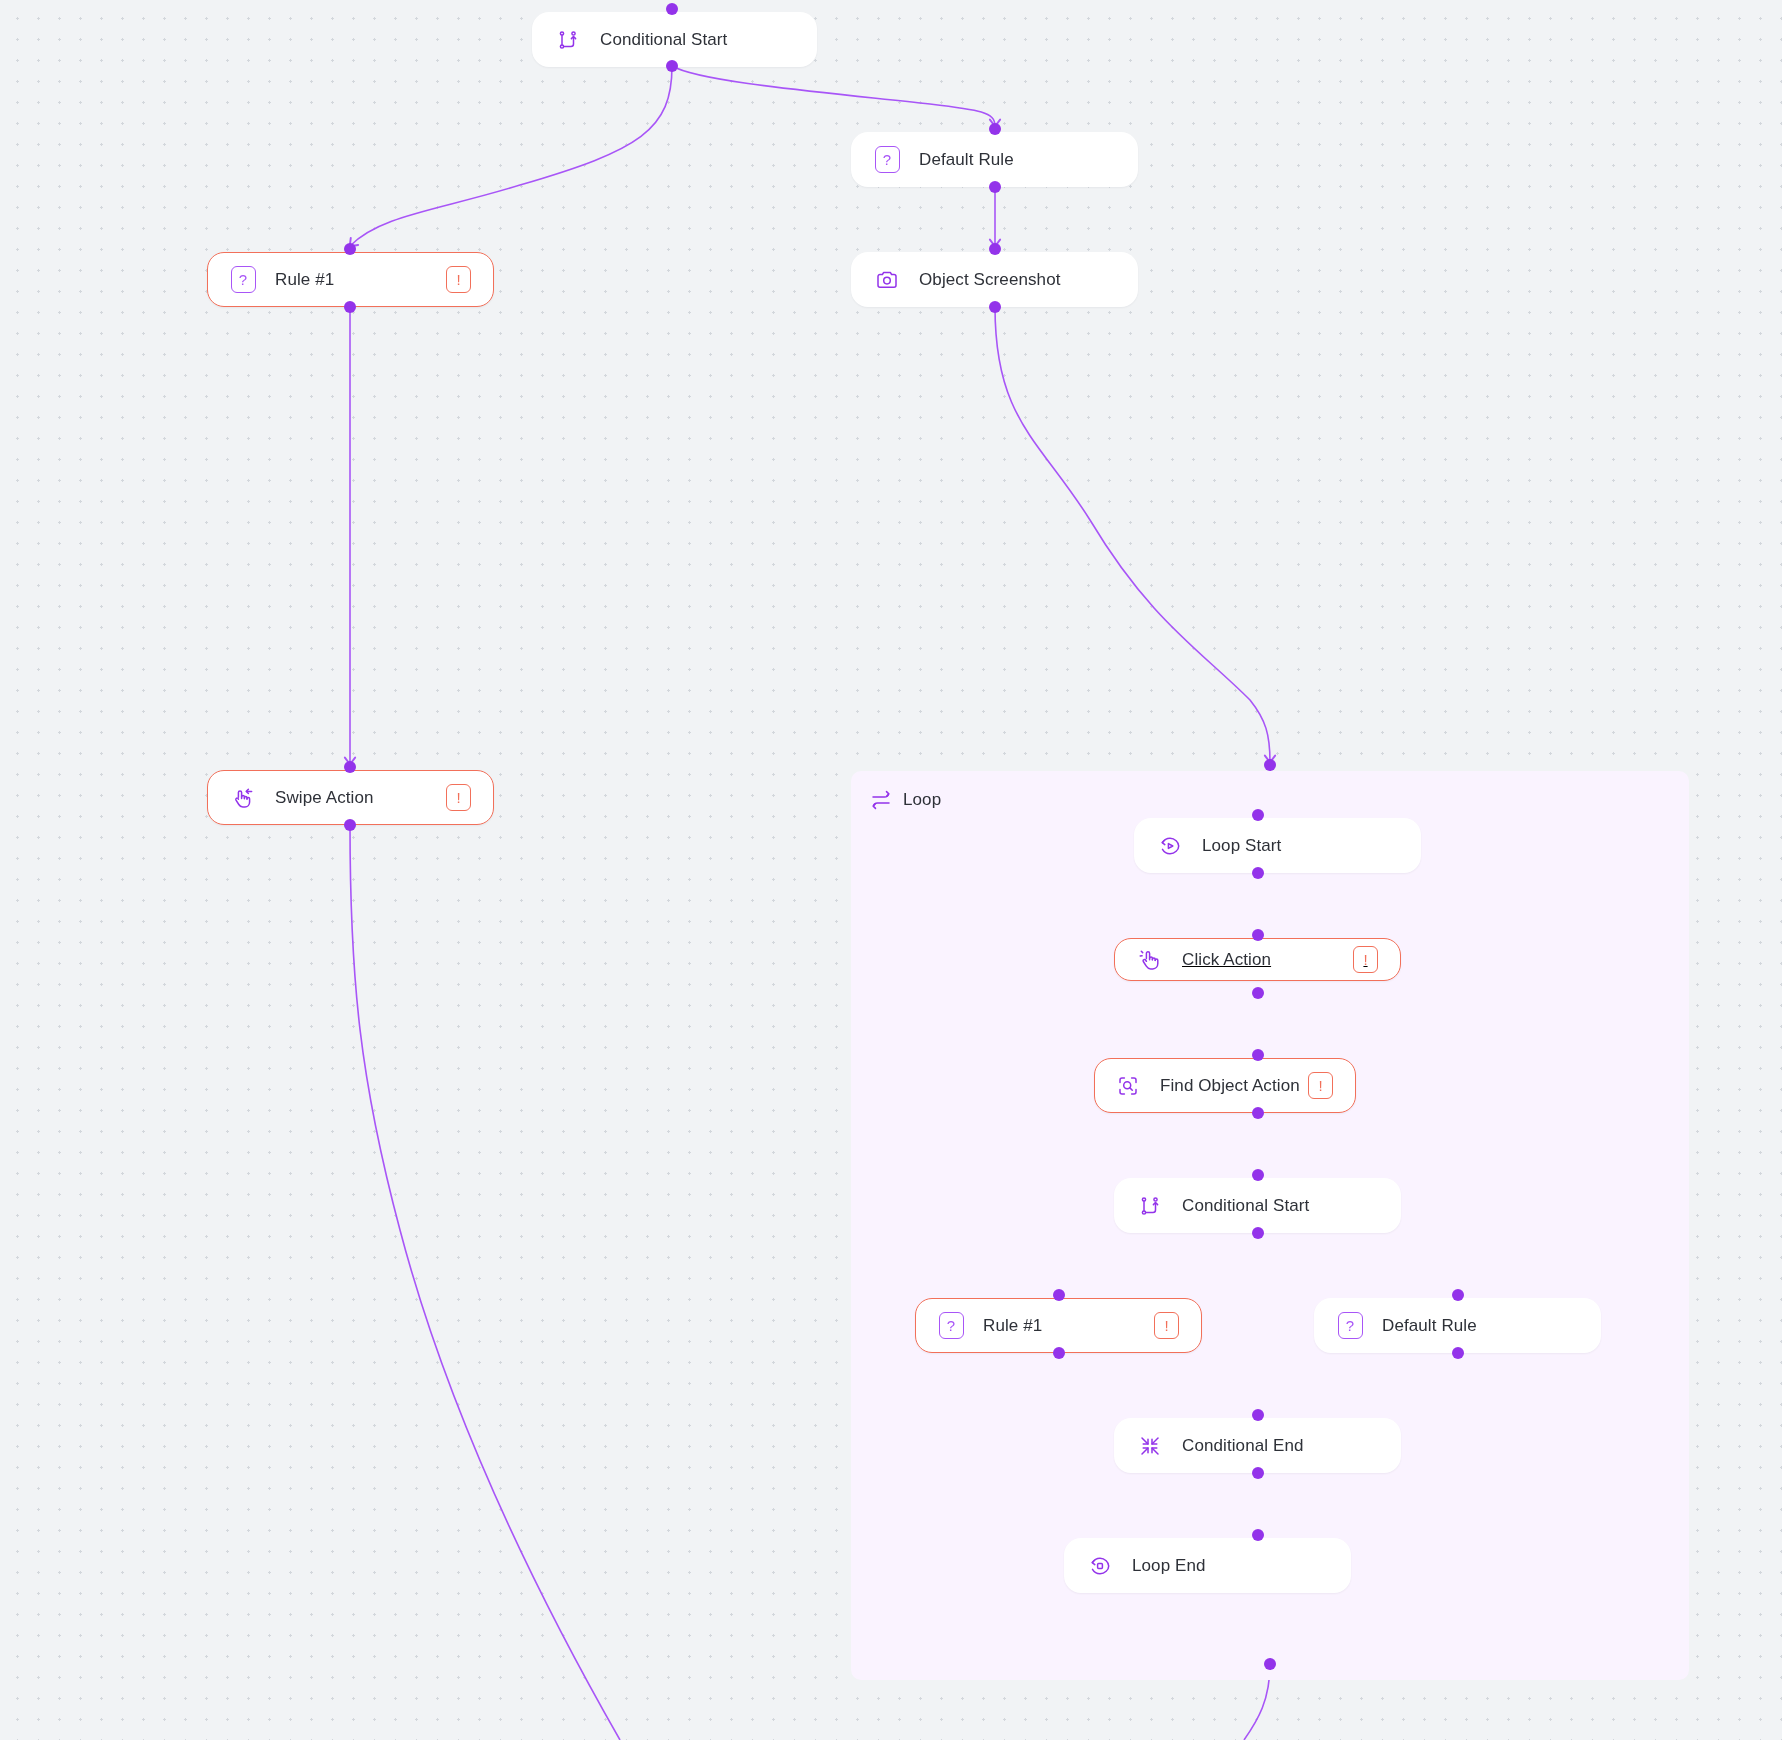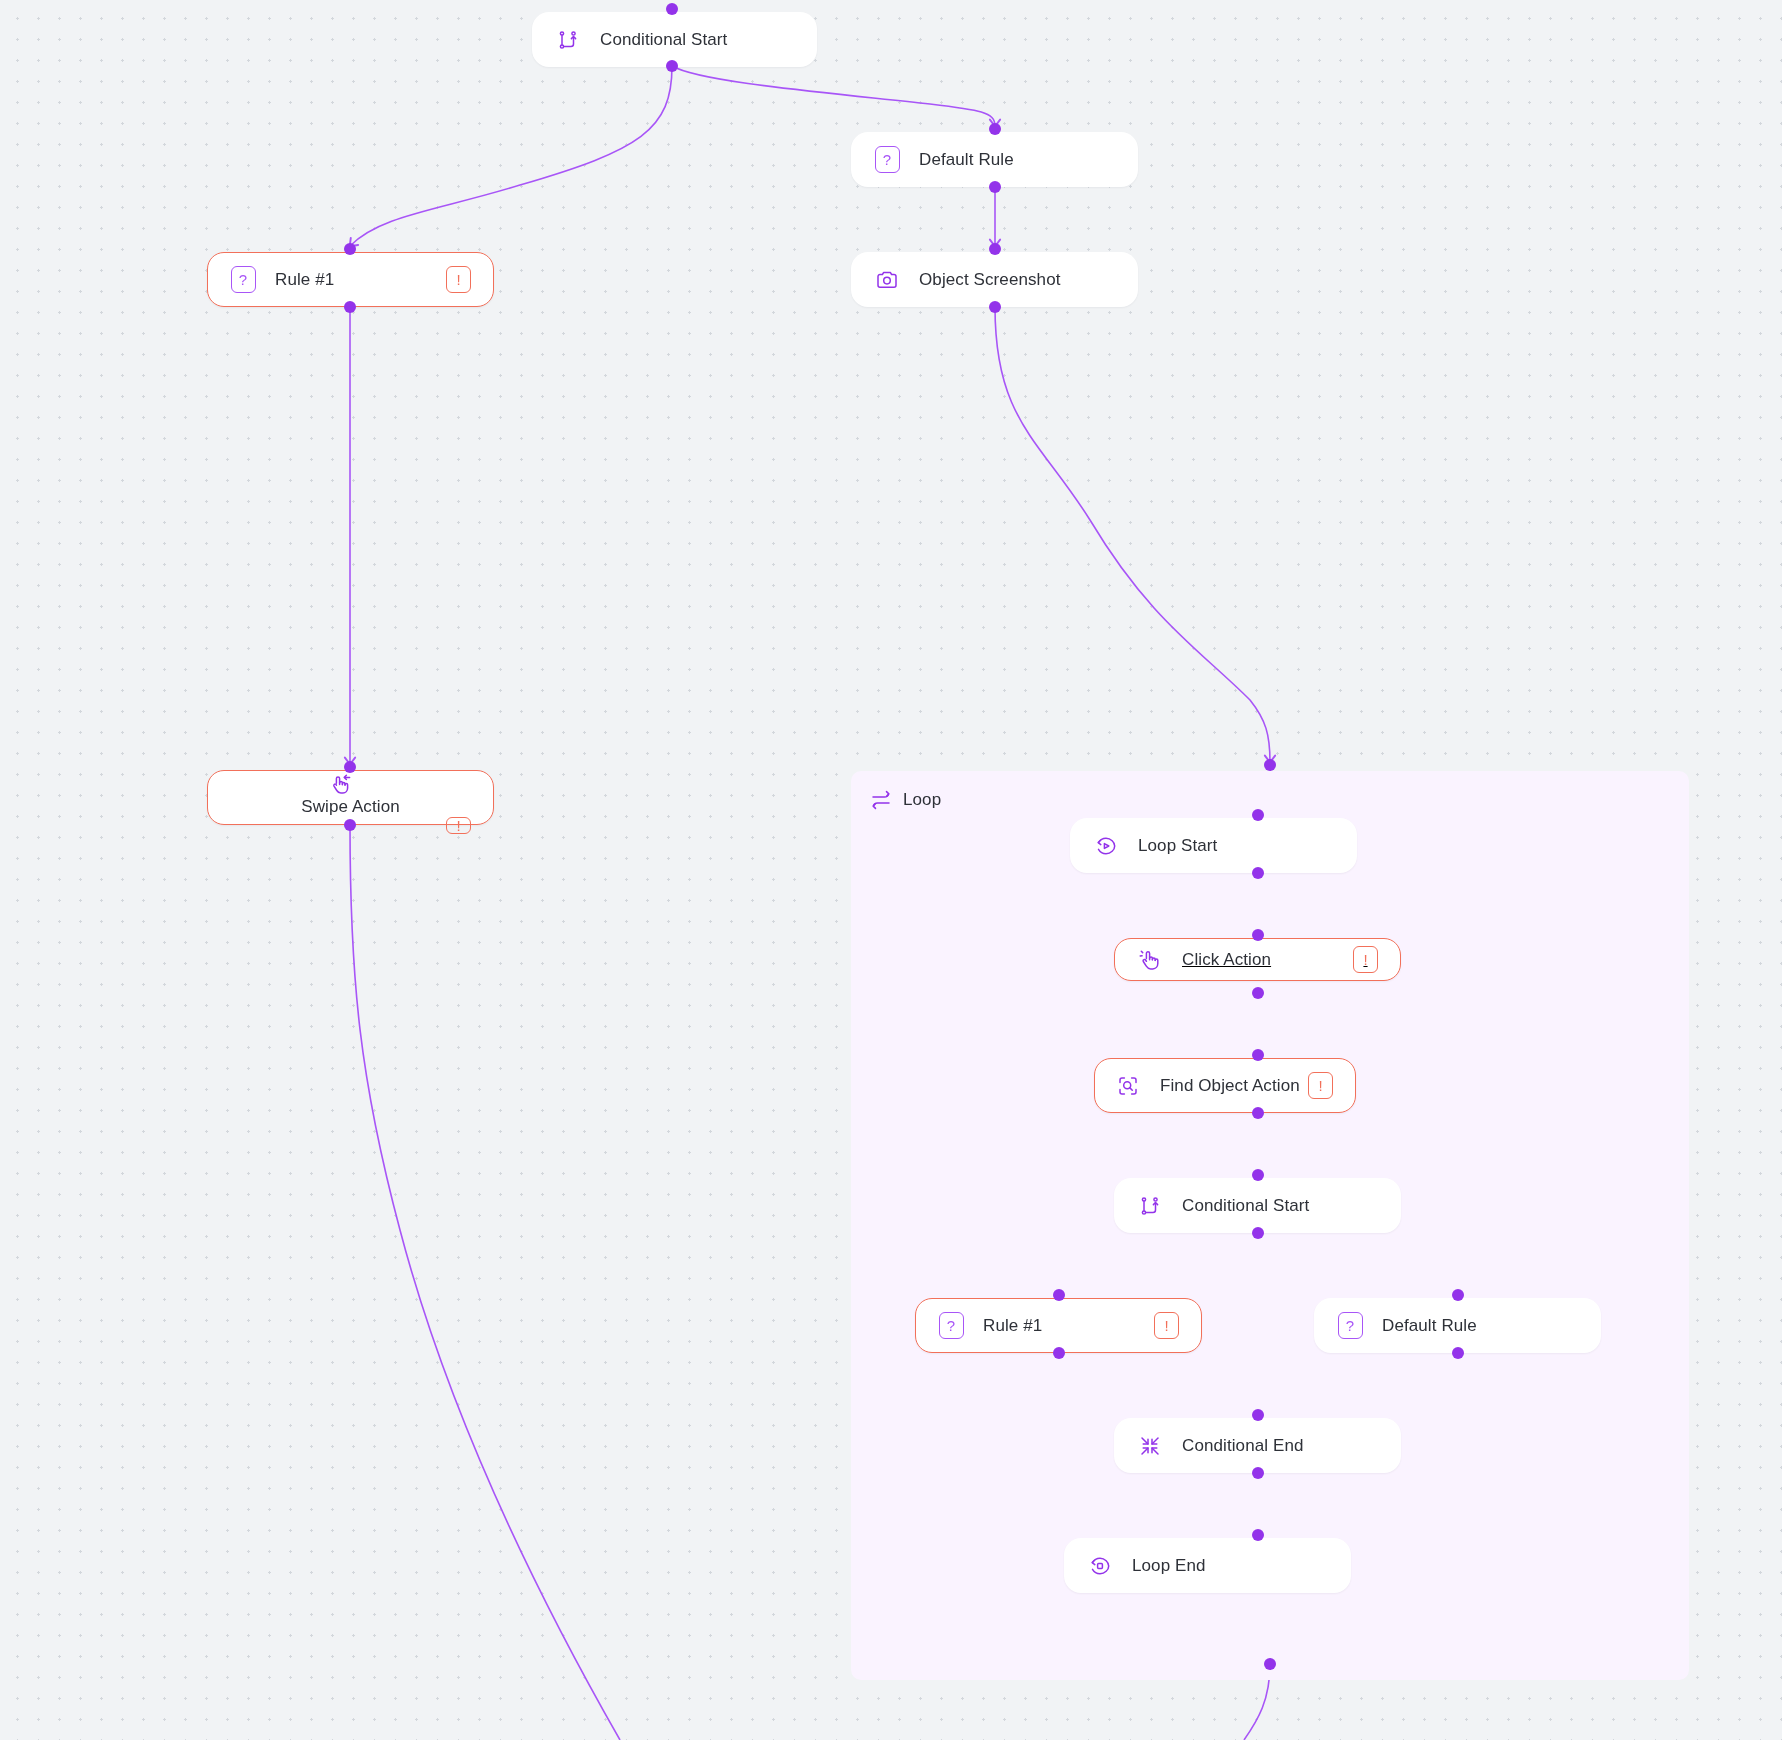--- a/index.html
+++ b/index.html
@@ -193,35 +193,35 @@
         </span>
         <span class="nlabel">Object Screenshot</span>
       </div>
       <div class="node err" style="left: 207px; top: 252px; width: 287px; height: 55px;">
         <span class="nicon">
           <span class="badge-q">?</span>
         </span>
         <span class="nlabel">Rule #1</span>
         <span class="nbadge">!</span>
       </div>
-      <div class="node err" style="left: 207px; top: 770px; width: 287px; height: 55px; flex-direction: column;">
+      <div class="node err" style="left: 207px; top: 770px; width: 287px; height: 55px;">
         <span class="nicon">
           <svg viewBox="0 0 24 24" width="24" height="24" fill="none" stroke="#9333ea" stroke-width="1.5" stroke-linecap="round" stroke-linejoin="round">
             <path d="M7.4 11.2 L7.4 6.6 C7.4 5.7 8.1 5 9 5 C9.9 5 10.6 5.7 10.6 6.6 L10.6 12.4"></path>
             <path d="M10.6 11 C10.6 10.2 11.2 9.6 12 9.6 C12.8 9.6 13.4 10.2 13.4 11 L13.4 12.7"></path>
             <path d="M13.4 11.9 C13.4 11.2 14 10.6 14.7 10.6 C15.4 10.6 16 11.2 16 11.9 L16 13.2"></path>
             <path d="M16 12.8 C16 12.1 16.6 11.5 17.3 11.5 C18 11.5 18.6 12.1 18.6 12.8 L18.6 16 C18.6 18.8 16.6 21 14 21 L11.8 21 C9.9 21 8.7 20 7.8 18.5 L5 14.1 C4.6 13.4 4.8 12.7 5.4 12.3 C6 11.9 6.8 12.1 7.2 12.7 L7.4 13.2"></path>
             <path d="M20.6 5.4 L15.5 5.4"></path>
             <path d="M17.4 3.3 L15.3 5.4 L17.4 7.5"></path>
           </svg>
         </span>
         <span class="nlabel">Swipe Action</span>
         <span class="nbadge">!</span>
       </div>
-      <div class="node" style="left: 1070px; top: 818px; width: 287px; height: 55px;">
+      <div class="node" style="left: 1134px; top: 818px; width: 287px; height: 55px;">
         <span class="nicon">
           <svg viewBox="0 0 24 24" width="24" height="24" fill="none" stroke="#9333ea" stroke-width="1.5" stroke-linecap="round" stroke-linejoin="round">
             <path d="M4.5 8.6 C6 6 8.8 4.3 12 4.3 C16.8 4.3 20.7 8.1 20.7 12 C20.7 15.9 16.8 19.7 12 19.7 C8.8 19.7 6 18 4.5 15.4"></path>
             <path d="M6.5 6.2 L4.2 8.6 L6.8 10.6"></path>
             <path d="M10.4 9.6 L14.8 12 L10.4 14.4 Z"></path>
           </svg>
         </span>
         <span class="nlabel">Loop Start</span>
       </div>
       <div class="node err" style="left: 1114px; top: 938px; width: 287px; height: 43px; text-decoration: underline;">

